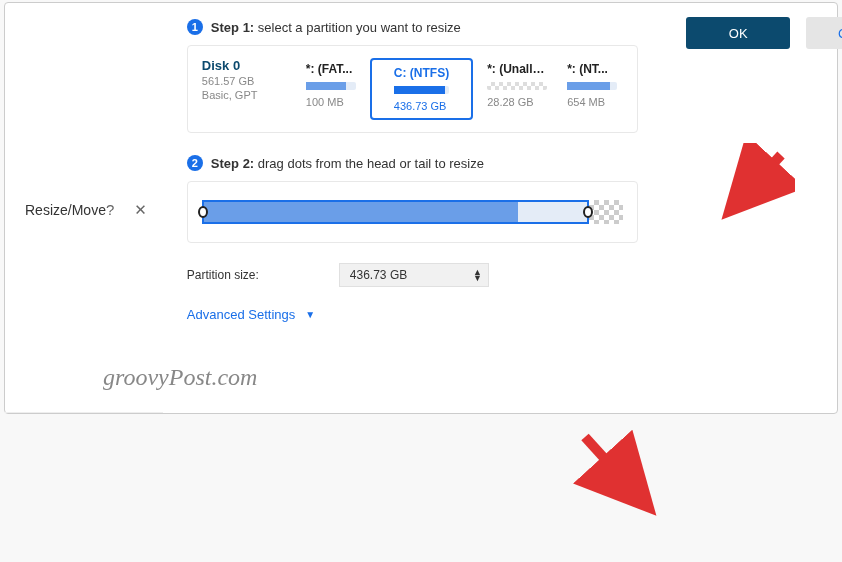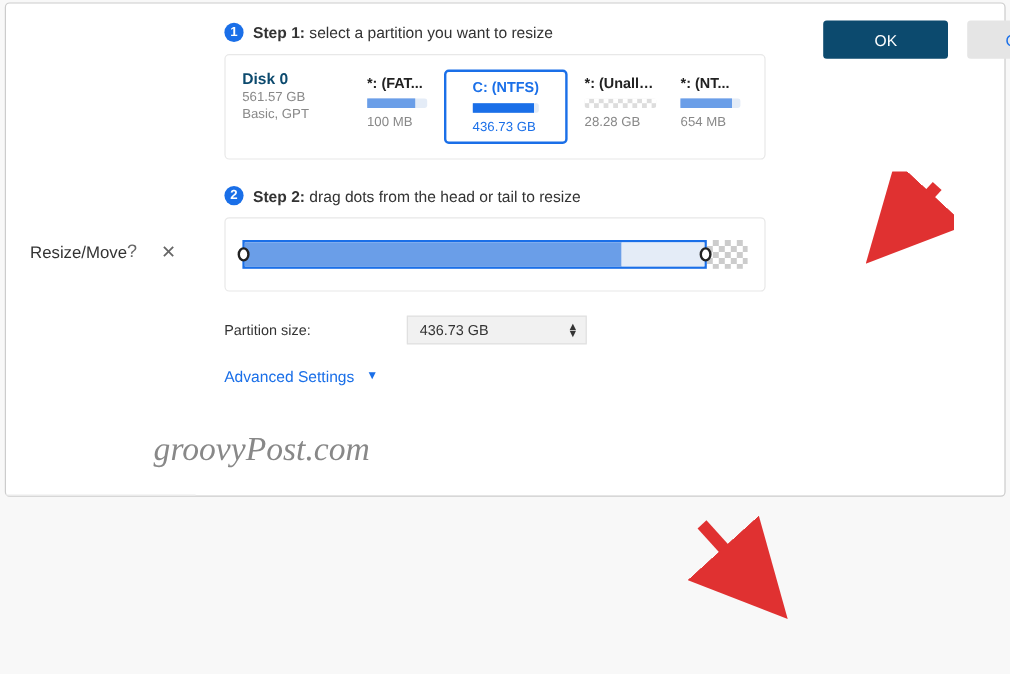--- a/index.html
+++ b/index.html
@@ -241,25 +241,25 @@
     .btn-primary { background: #0c4a6e; color: #fff; }
     .btn-secondary { background: #e5e5e5; color: #1a6fe8; }
 
     
     .arrow {
       position: absolute;
       pointer-events: none;
     }
     .watermark {
       position: absolute;
-      left: 123px;
+      left: 98px;
       bottom: 22px;
       font-family: Georgia, serif;
       font-style: italic;
-      font-size: 28px;
+      font-size: 24px;
       color: #888;
     }
   </style>
 </head>
 <body>
 
 <div class="dialog">
 
   <div class="titlebar">
     <span class="title">Resize/Move</span>

